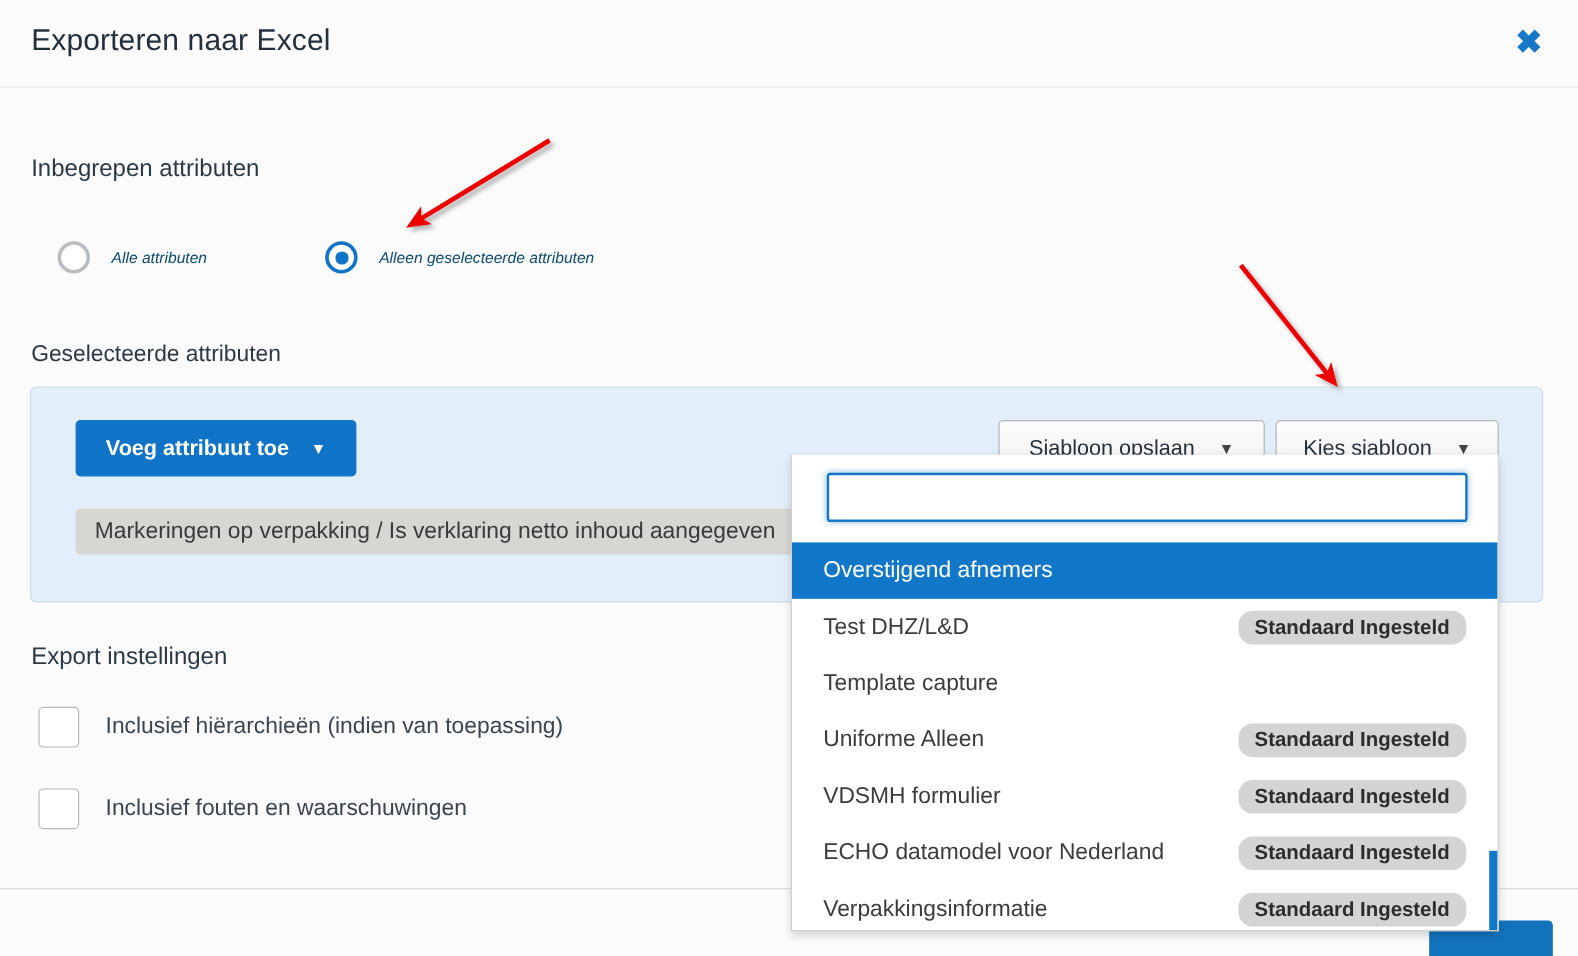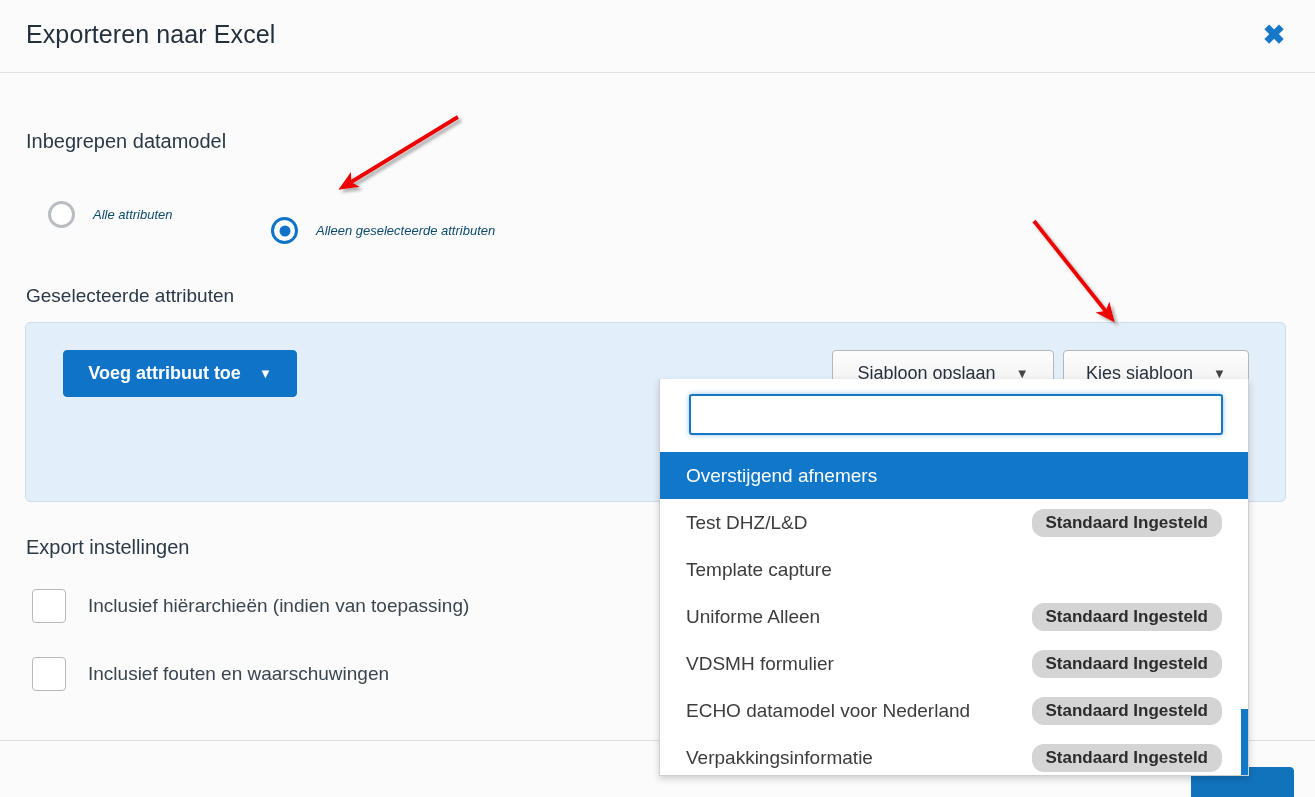--- a/index.html
+++ b/index.html
@@ -91,21 +91,21 @@
   }
   .radio-opt {
     position: absolute;
     top: 0;
     display: flex;
     align-items: center;
     cursor: pointer;
     white-space: nowrap;
   }
   #radio-all { left: 22px; }
-  #radio-selected { left: 245px; margin-top: 16px; }
+  #radio-selected { left: 245px; }
   .radio-circle {
     width: 27px;
     height: 27px;
     border-radius: 50%;
     border: 3px solid #b9bdc2;
     background: #ffffff;
     box-sizing: border-box;
     flex: 0 0 auto;
   }
   .radio-circle.checked {
@@ -382,21 +382,21 @@
 
 <div id="dialog">
 
   <div id="header">
     <div id="dialog-title">Exporteren naar Excel</div>
     <button id="close-btn">✖</button>
   </div>
 
   <div id="body">
 
-    <div class="section-title" id="included-attr-title">Inbegrepen datamodel</div>
+    <div class="section-title" id="included-attr-title">Inbegrepen attributen</div>
 
     <div id="radio-group">
       <div class="radio-opt" id="radio-all">
         <span class="radio-circle"></span>
         <span class="radio-label">Alle attributen</span>
       </div>
       <div class="radio-opt" id="radio-selected">
         <span class="radio-circle checked"></span>
         <span class="radio-label">Alleen geselecteerde attributen</span>
       </div>
@@ -412,20 +412,23 @@
         </div>
         <div class="btn" id="save-template-button">
           <span>Sjabloon opslaan</span>
           <span class="caret-grey">▼</span>
         </div>
         <div class="btn" id="choose-template-button">
           <span>Kies sjabloon</span>
           <span class="caret-grey">▼</span>
         </div>
       </div>
+      <div id="attr-chip">
+        <span>Markeringen op verpakking / Is verklaring netto inhoud aangegeven</span>
+      </div>
     </div>
 
     <div class="section-title" id="export-settings-title">Export instellingen</div>
 
     <div id="export-settings">
       <div class="check-row" id="check-hierarchy">
         <span class="checkbox"></span>
         <span class="check-label">Inclusief hiërarchieën (indien van toepassing)</span>
       </div>
       <div class="check-row" id="check-errors">

